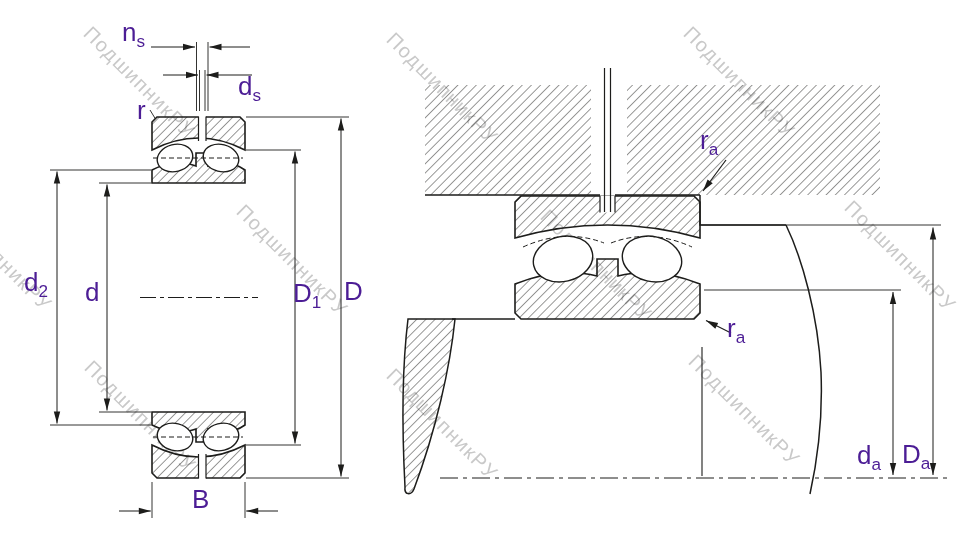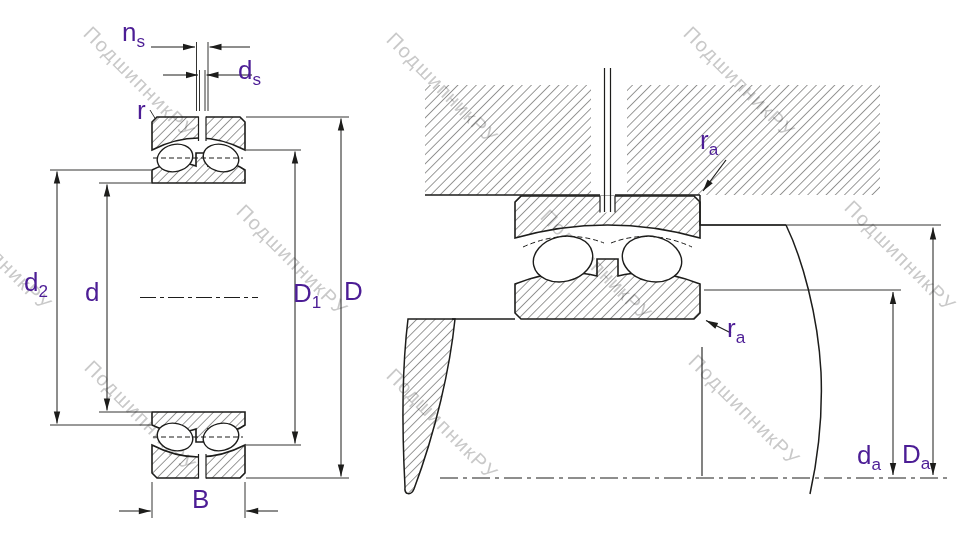--- a/index.html
+++ b/index.html
@@ -113,21 +113,21 @@
         <path stroke-width="0.9" d="M700,225 H941"></path>
         <path stroke-width="0.9" d="M704,290 H901"></path>
         <line x1="893" y1="292" x2="893" y2="475" marker-start="url(#arr)" marker-end="url(#arr)"></line>
         <line x1="933" y1="227.5" x2="933" y2="475" marker-start="url(#arr)" marker-end="url(#arr)"></line>
         <path stroke-dasharray="18 5 4 5" d="M440,478 H948"></path>
       </g>
     </g>
   </svg>
 
   <div class="dim-label" style="left:122px;top:18px"><span>n</span><sub>s</sub></div>
-  <div class="dim-label" style="left:238px;top:56px"><span>d</span><sub>s</sub></div>
+  <div class="dim-label" style="left:238px;top:72px"><span>d</span><sub>s</sub></div>
   <div class="dim-label" style="left:137px;top:96px">r</div>
   <div class="dim-label" style="left:24px;top:268px"><span>d</span><sub>2</sub></div>
   <div class="dim-label" style="left:85px;top:278px">d</div>
   <div class="dim-label" style="left:293px;top:279px"><span>D</span><sub>1</sub></div>
   <div class="dim-label" style="left:344px;top:277px">D</div>
   <div class="dim-label" style="left:192px;top:485px">B</div>
 
   <div class="dim-label" style="left:700px;top:126px"><span>r</span><sub>a</sub></div>
   <div class="dim-label" style="left:727px;top:314px"><span>r</span><sub>a</sub></div>
   <div class="dim-label" style="left:857px;top:441px"><span>d</span><sub>a</sub></div>

